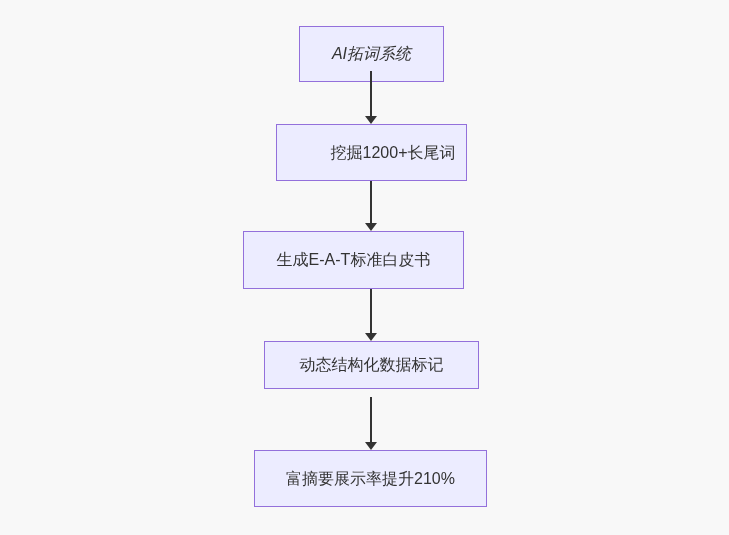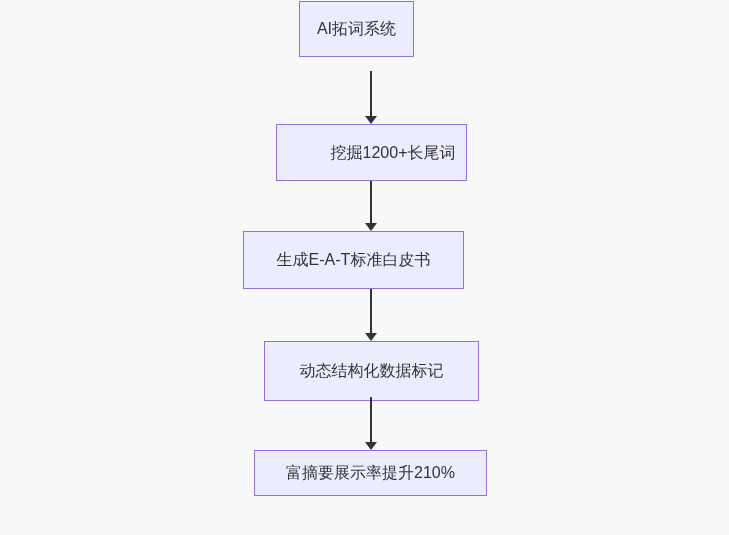--- a/index.html
+++ b/index.html
@@ -58,21 +58,21 @@
     border-left: 6px solid transparent;
     border-right: 6px solid transparent;
     border-top: 8px solid var(--arrow-color);
   }
 </style>
 </head>
 <body>
 
 <div class="canvas">
 
-  <div class="node" style="left:299px; top:1px; width:115px; height:56px;">
+  <div class="node" style="left:299px; top:26px; width:145px; height:56px;font-style:italic;">
     <span class="node-label">AI拓词系统</span>
   </div>
 
   <div class="arrow" style="left:371px; top:71px; height:53px;">
     <div class="arrow-line"></div>
     <div class="arrow-head"></div>
   </div>
 
   <div class="node" style="left:276px; top:124px; width:191px; height:57px;padding-left:43px;">
     <span class="node-label">挖掘1200+长尾词</span>
@@ -85,26 +85,26 @@
 
   <div class="node" style="left:243px; top:231px; width:221px; height:58px;">
     <span class="node-label">生成E-A-T标准白皮书</span>
   </div>
 
   <div class="arrow" style="left:371px; top:289px; height:52px;">
     <div class="arrow-line"></div>
     <div class="arrow-head"></div>
   </div>
 
-  <div class="node" style="left:264px; top:341px; width:215px; height:60px;">
+  <div class="node" style="left:264px; top:341px; width:215px; height:48px;">
     <span class="node-label">动态结构化数据标记</span>
   </div>
 
   <div class="arrow" style="left:371px; top:397px; height:53px;">
     <div class="arrow-line"></div>
     <div class="arrow-head"></div>
   </div>
 
-  <div class="node" style="left:254px; top:450px; width:233px; height:46px;text-align:right;">
+  <div class="node" style="left:254px; top:450px; width:233px; height:57px;text-align:right;">
     <span class="node-label">富摘要展示率提升210%</span>
   </div>
 
 </div>
 
 </body></html>

